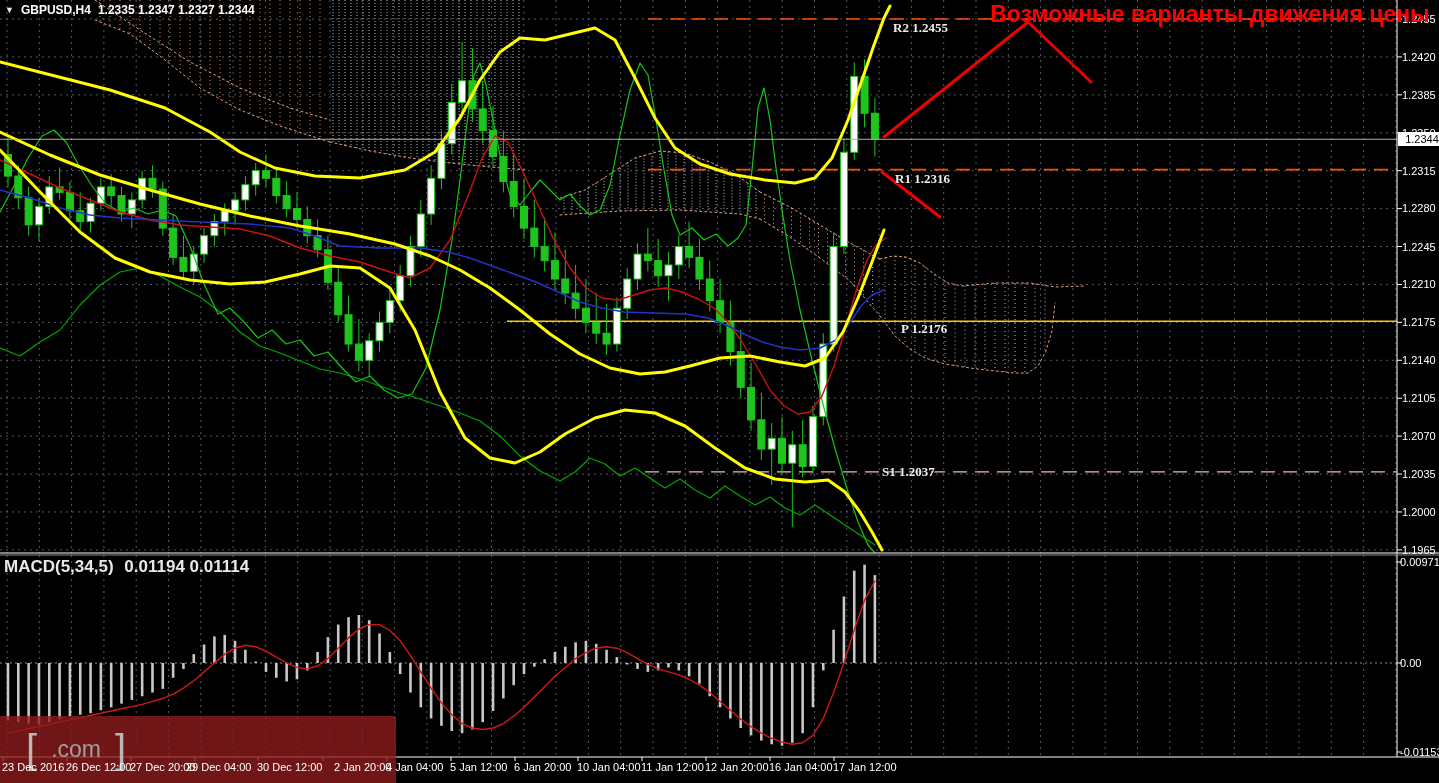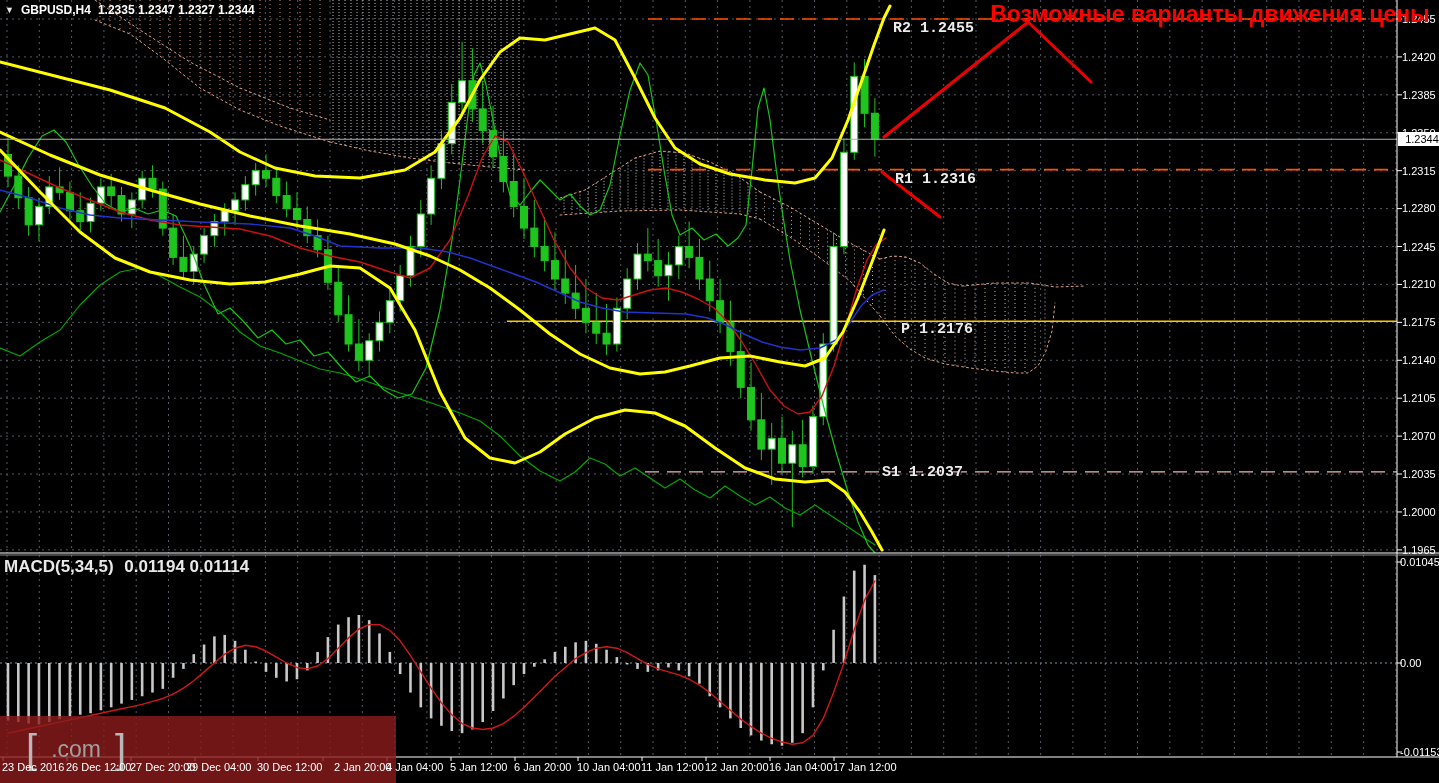--- a/index.html
+++ b/index.html
@@ -4,22 +4,22 @@
 <style>
   html,body{margin:0;padding:0;background:#000;}
   #app{position:relative;width:1439px;height:783px;background:#000;overflow:hidden;
        font-family:"Liberation Sans",sans-serif;}
   #chart-svg{position:absolute;left:0;top:0;}
   #title{position:absolute;left:5px;top:3px;display:flex;align-items:center;gap:7px;
          color:#fff;font-size:12px;font-weight:bold;z-index:6;}
   #title .tri{font-size:9px;color:#e8e8e8;cursor:pointer;}
   #macd-lbl{position:absolute;left:4px;top:557px;color:#e8e8e8;font-size:17px;font-weight:bold;z-index:6;}
   #macd-lbl span{margin-right:6px;}
-  .pivot{position:absolute;color:#ececec;font-family:Liberation Mono, monospace;
-         font-size:15px;font-weight:bold;white-space:nowrap;z-index:5;text-shadow:1px 1px 0 #000;}
+  .pivot{position:absolute;color:#ececec;font-family:Liberation Serif, serif;
+         font-size:13px;font-weight:bold;white-space:nowrap;z-index:5;text-shadow:1px 1px 0 #000;}
   #anno{position:absolute;left:985px;top:2px;width:450px;text-align:center;z-index:7;
         font-weight:bold;line-height:24px;}
   #anno .ru{font-size:23px;}
   #anno .en{font-size:21px;}
   #price-tag{position:absolute;left:1398px;top:132px;width:48px;height:14px;background:#fff;
              color:#000;font-size:11px;line-height:14px;text-align:center;z-index:6;}
   .ptick{position:absolute;left:1402px;color:#fff;font-size:11px;z-index:4;}
   .mtick{position:absolute;left:1400px;color:#fff;font-size:11px;z-index:4;}
   .ttick{position:absolute;top:761px;color:#fff;font-size:11px;z-index:4;}
   #wm{position:absolute;left:0;top:716px;width:396px;height:67px;background:rgba(140,28,28,0.8);
@@ -612,21 +612,21 @@
       <div class="ptick" style="top: 202px;">1.2280</div>
       <div class="ptick" style="top: 240.52px;">1.2245</div>
       <div class="ptick" style="top: 278.44px;">1.2210</div>
       <div class="ptick" style="top: 316.36px;">1.2175</div>
       <div class="ptick" style="top: 354.28px;">1.2140</div>
       <div class="ptick" style="top: 392.2px;">1.2105</div>
       <div class="ptick" style="top: 430.12px;">1.2070</div>
       <div class="ptick" style="top: 468.04px;">1.2035</div>
       <div class="ptick" style="top: 505.96px;">1.2000</div>
       <div class="ptick" style="top: 543.88px;">1.1965</div>
-      <div class="mtick" style="top: 556px;">0.01045</div>
+      <div class="mtick" style="top: 556px;">0.00971</div>
       <div class="mtick" style="top: 657px;">0.00</div>
       <div class="mtick" style="top: 746px;">-0.01153</div>
       <div class="ttick" style="left: 2px;">23 Dec 2016</div>
       <div class="ttick" style="left: 66px;">26 Dec 12:00</div>
       <div class="ttick" style="left: 130px;">27 Dec 20:00</div>
       <div class="ttick" style="left: 186px; text-align: right;">29 Dec 04:00</div>
       <div class="ttick" style="left: 257px;">30 Dec 12:00</div>
       <div class="ttick" style="left: 322px; padding-left: 12px;">2 Jan 20:00</div>
       <div class="ttick" style="left: 386px;">4 Jan 04:00</div>
       <div class="ttick" style="left: 450px;">5 Jan 12:00</div>

